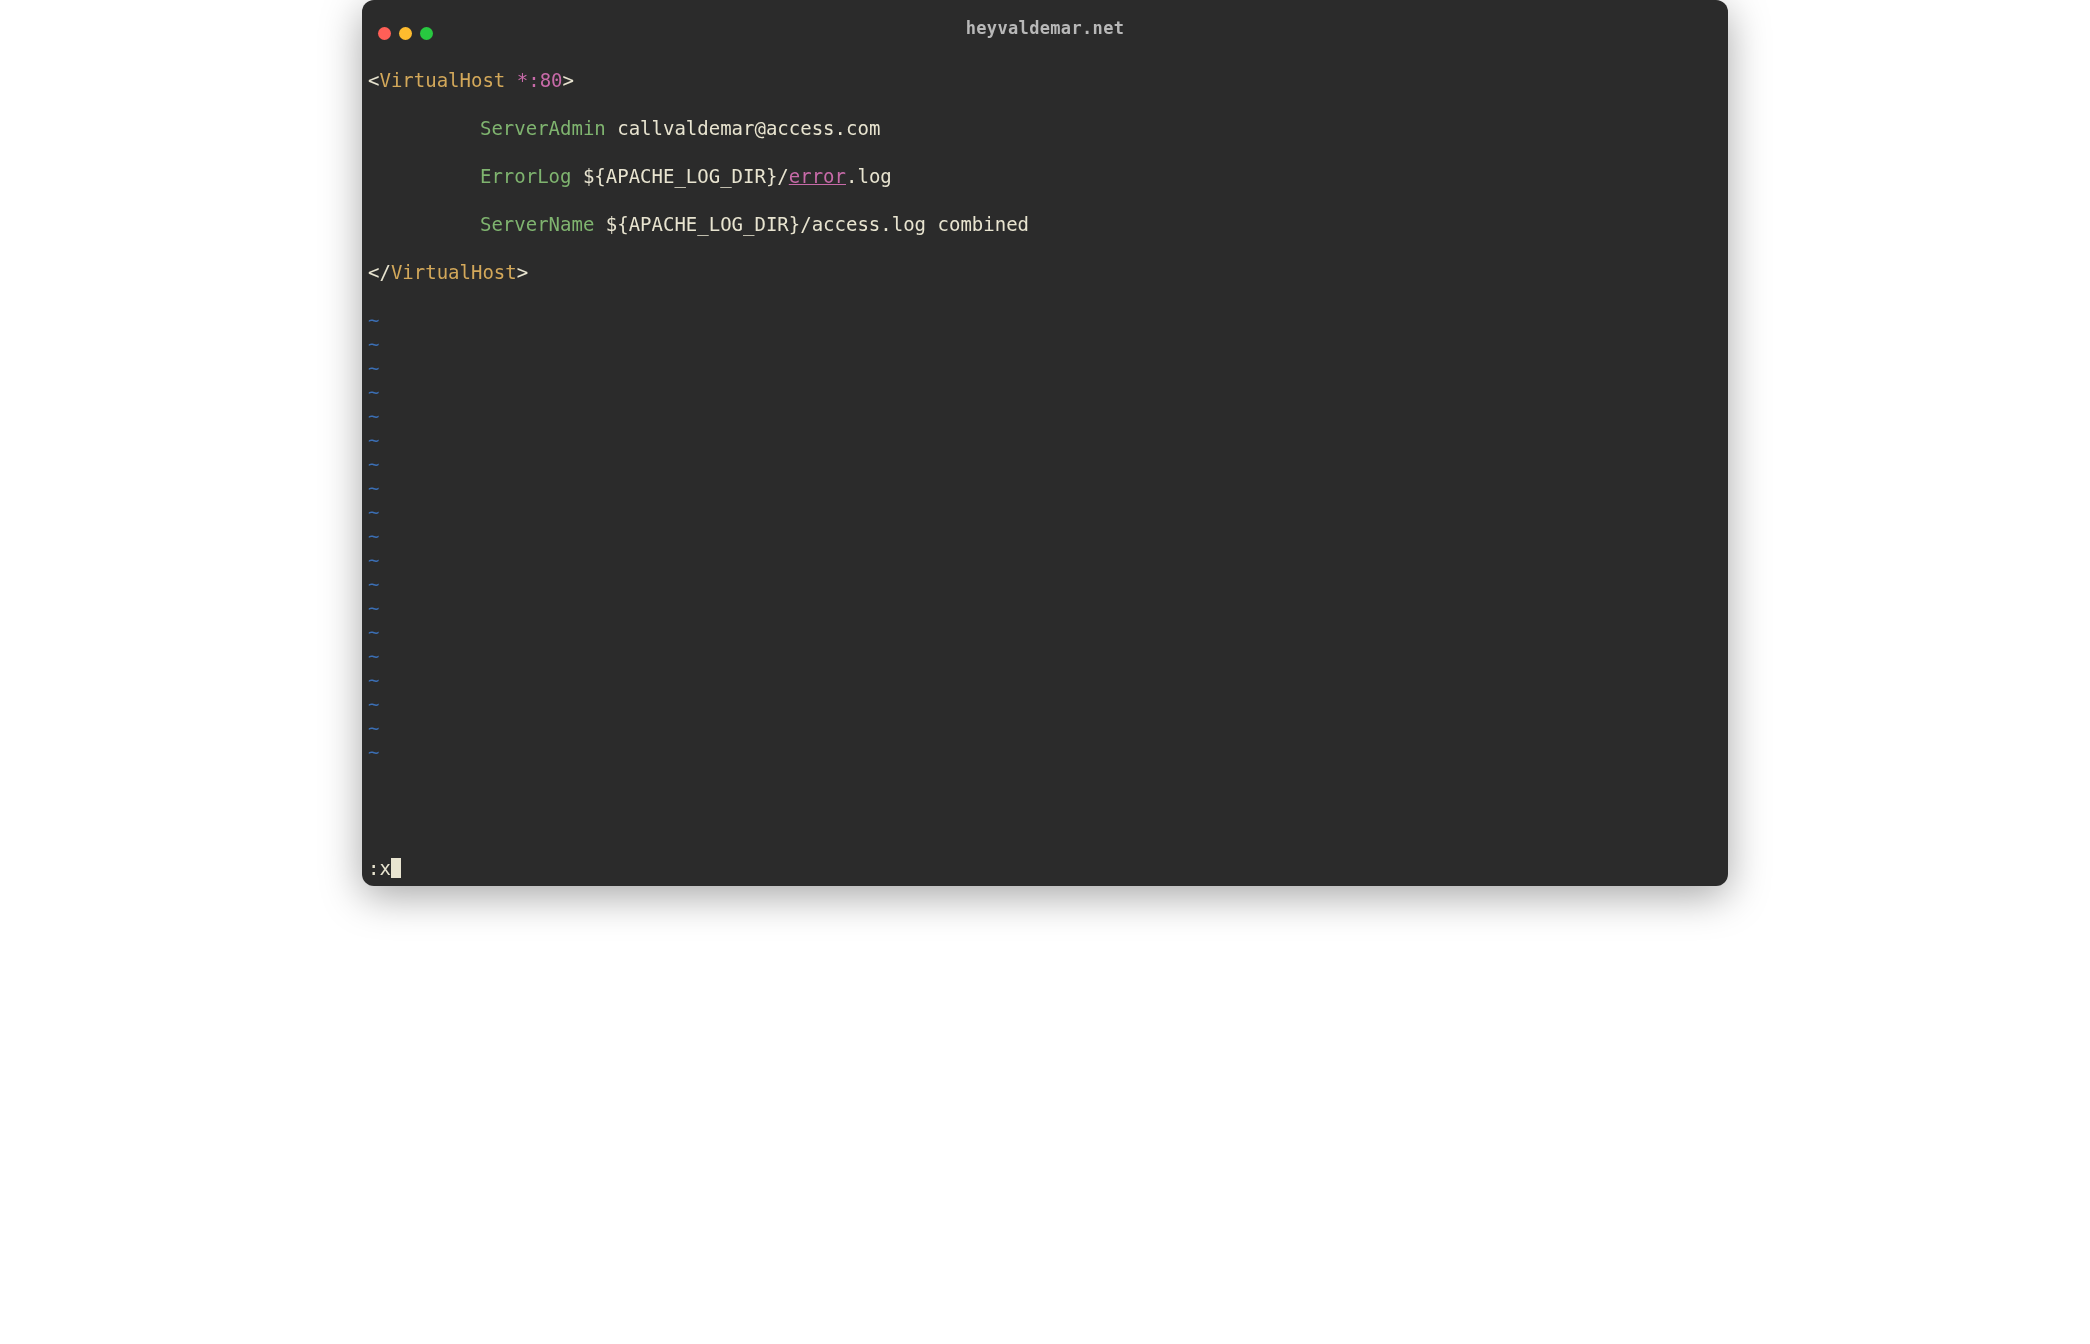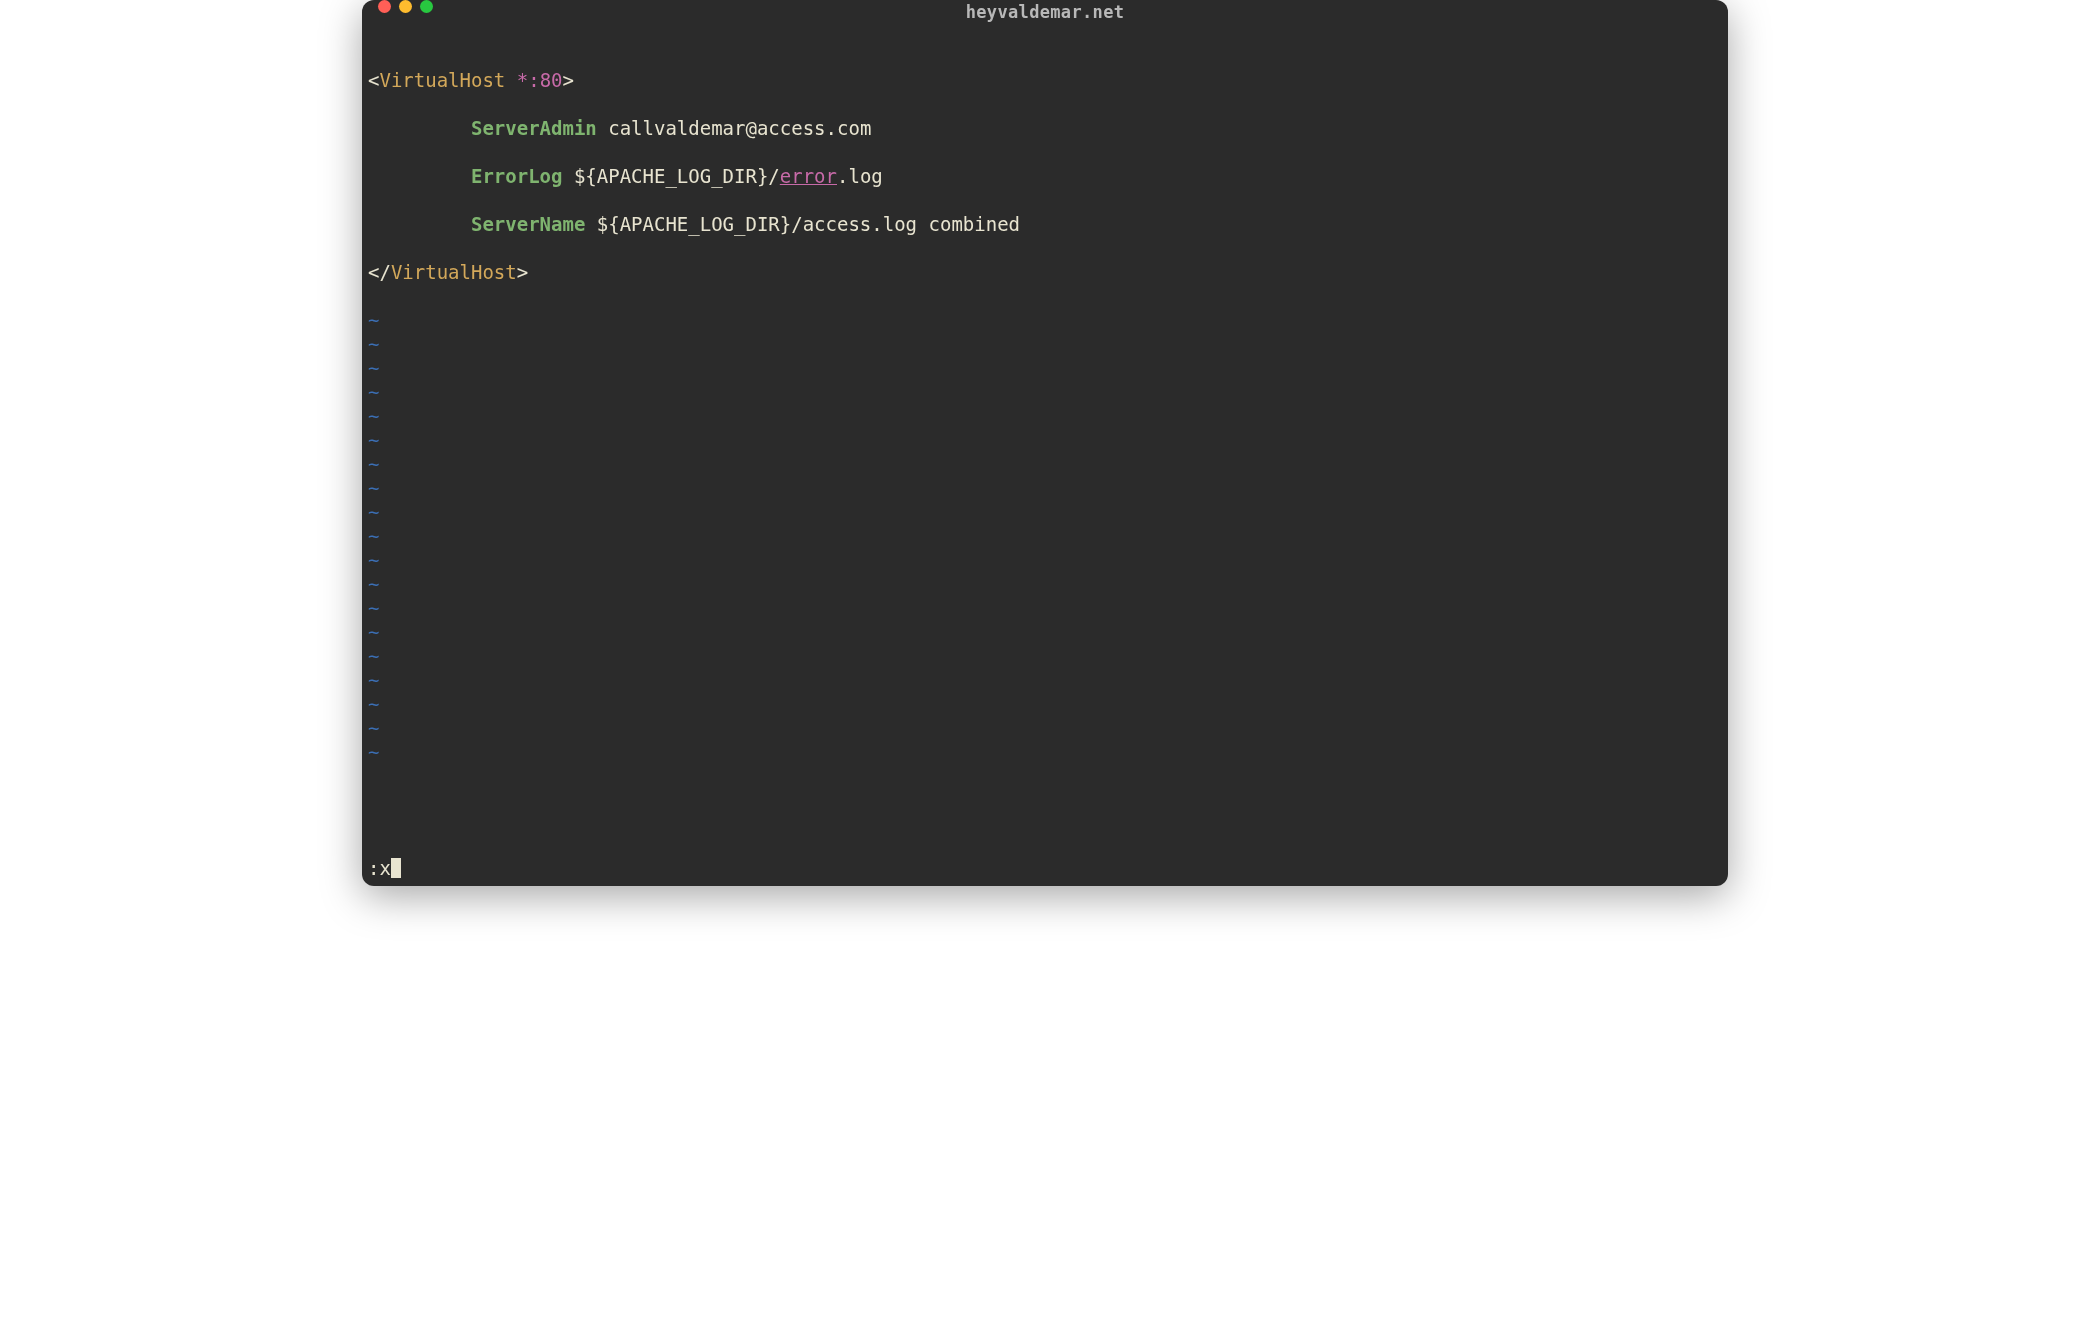--- a/index.html
+++ b/index.html
@@ -35,21 +35,21 @@
     line-height:24px;
     color:var(--fg);
     position:relative;
     overflow:hidden;
     display:flex;
     flex-direction:column;
   }
   .titlebar{
     height:40px;
     display:flex;
-    align-items:flex-start;
+    align-items:flex-end;
     position:relative;
     flex:0 0 auto;
   }
   .traffic{
     display:flex;
     gap:8px;
     padding-left:16px;
   }
   .dot{
     width:13px;height:13px;border-radius:50%;
@@ -77,21 +77,21 @@
     flex:0 0 auto;
     padding:0 6px 6px 6px;
     white-space:pre;
     display:flex;
     align-items:center;
   }
   .tilde{color:var(--tilde);}
   .bracket{color:var(--tag-bracket);}
   .tagname{color:var(--tag-name);}
   .attr{color:var(--tag-attr);}
-  .dir{color:var(--directive);font-weight:700;}
+  .dir{color:var(--directive);font-weight:400;margin-left:9px;}
   .err{color:var(--error-word);text-decoration:underline;}
   .cursor{
     display:inline-block;
     width:10px;height:20px;
     background:var(--cursor);
     vertical-align:-3px;
   }
   .indent{display:inline-block;width:9ch;}
 </style>
 </head>

